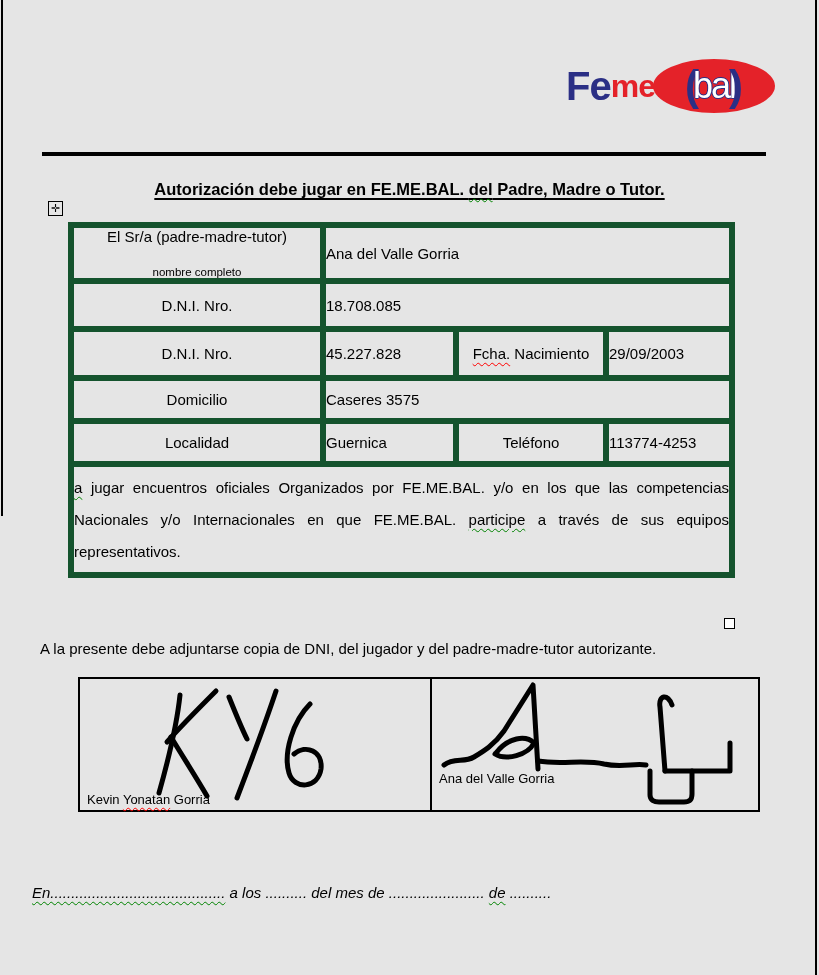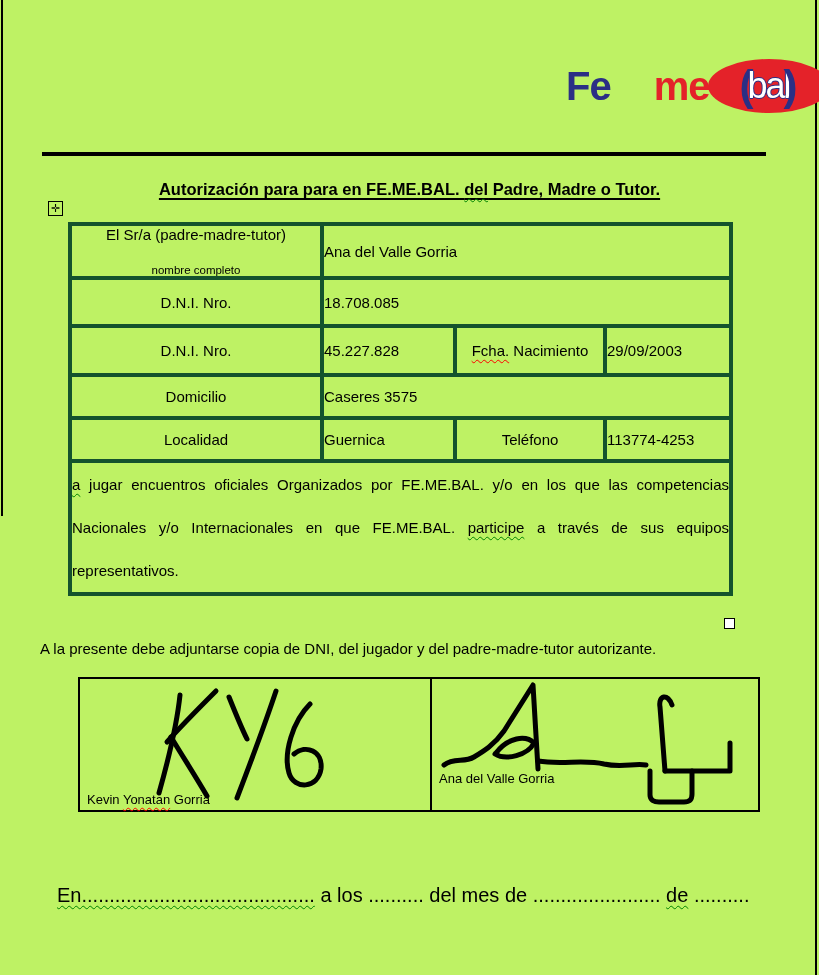--- a/index.html
+++ b/index.html
@@ -1,26 +1,26 @@
 <!DOCTYPE html>
 <html><head>
 <meta charset="utf-8">
 <style>
   html,body{margin:0;padding:0;background:#ffffff;}
-  .page{position:relative;width:819px;height:975px;background:#bef264;overflow:hidden;
+  .page{position:relative;width:819px;height:975px;background:#e5e5e5;overflow:hidden;
         font-family:"Liberation Sans",sans-serif;color:#000;}
 
   
   .edge-left{position:absolute;left:1px;top:0;width:2px;height:516px;background:#000;}
   .edge-right{position:absolute;left:815px;top:0;width:2px;height:975px;background:#000;}
 
   
   .logo{position:absolute;left:566px;top:58px;display:flex;align-items:center;height:56px;}
   .logo .fe{font-weight:bold;font-size:40px;letter-spacing:-1px;color:#2b2f85;}
-  .logo .me{font-weight:bold;font-size:40px;letter-spacing:-1px;color:#e42229;margin-left:43px;}
+  .logo .me{font-weight:bold;font-size:32px;letter-spacing:-1px;color:#e42229;}
   .logo .oval{position:relative;margin-left:-2px;width:122px;height:54px;border-radius:50%;
               background:#e42229;display:flex;align-items:center;justify-content:center;}
   .logo .paren{color:#2b2f85;font-weight:bold;font-size:42px;line-height:1;}
   .logo .paren.l{margin-right:-6px;}
   .logo .paren.r{margin-left:-6px;}
   .logo .bal{color:#ffffff;font-weight:normal;font-size:36px;letter-spacing:-2px;
              text-shadow:-1px 0 #2b2f85,1px 0 #2b2f85,0 -1px #2b2f85,0 1px #2b2f85;}
 
   .doc-title{position:absolute;left:60px;top:113px;font-weight:bold;font-style:italic;
              font-size:21px;letter-spacing:0.5px;white-space:nowrap;}
@@ -35,44 +35,44 @@
   .sp-green{text-decoration-line:underline;text-decoration-style:wavy;
             text-decoration-color:#008200;text-decoration-thickness:1px;text-underline-offset:3px;}
 
   .anchor-handle{position:absolute;left:48px;top:201px;width:13px;height:13px;
                  border:1px solid #000;font-size:11px;line-height:13px;text-align:center;
                  font-family:"DejaVu Sans",sans-serif;}
 
   
   table.form{position:absolute;left:68px;top:222px;width:661px;border-collapse:collapse;
              table-layout:fixed;font-size:15px;}
-  table.form td{border:4px solid #14532d;vertical-align:middle;padding:0;}
+  table.form td{border:6px solid #14532d;vertical-align:middle;padding:0;}
   td.lbl{text-align:center;}
   td.val{text-align:left;padding-left:12px;}
   td.val2{text-align:left;padding-left:9px;}
   .sublbl{display:block;font-size:11.5px;margin-top:21px;}
-  td.para{padding:6px 14px 0 14px;text-align:justify;line-height:43px;vertical-align:top;}
+  td.para{padding:6px 14px 0 14px;text-align:justify;line-height:32px;vertical-align:top;}
 
   .resize-handle{position:absolute;left:724px;top:618px;width:9px;height:9px;
                  border:1px solid #000;background:#fff;}
 
   .note{position:absolute;left:40px;top:640px;font-size:15px;white-space:nowrap;}
 
   
   table.sig{position:absolute;left:78px;top:677px;width:680px;border-collapse:collapse;
             table-layout:fixed;font-size:13px;}
   table.sig td{border:2px solid #000;padding:0;vertical-align:middle;}
   td.sigcell{position:relative;height:131px;}
   .sig-name{position:absolute;left:7px;font-size:13px;white-space:nowrap;}
   .sig-name.player{bottom:3px;}
   .sig-name.tutor{bottom:24px;}
   .sig-svg{position:absolute;left:0;top:0;}
   td.capcell{height:30px;text-align:center;}
 
-  .footer-line{position:absolute;left:57px;top:884px;font-size:20px;white-space:nowrap;}
+  .footer-line{position:absolute;left:32px;top:884px;font-size:15px;white-space:nowrap;font-style:italic;}
 </style>
 </head>
 <body>
 
 <div class="page">
 
   <div class="edge-left"></div>
   <div class="edge-right"></div>
 
   <div class="logo">
@@ -82,21 +82,21 @@
       <span class="paren l">(</span>
       <span class="bal">bal</span>
       <span class="paren r">)</span>
     </span>
   </div>
 
   <div class="title-rule"></div>
 
   <div class="heading">
     <span class="u">
-      <span>Autorización para para en FE.ME.BAL. </span><span class="sp-green">del</span><span> Padre, Madre o Tutor.</span>
+      <span>Autorización debe jugar en FE.ME.BAL. </span><span class="sp-green">del</span><span> Padre, Madre o Tutor.</span>
     </span>
   </div>
 
   <div class="anchor-handle">✛</div>
 
   <table class="form">
     <colgroup>
         <col style="width:252px">
         <col style="width:133px">
         <col style="width:150px">

